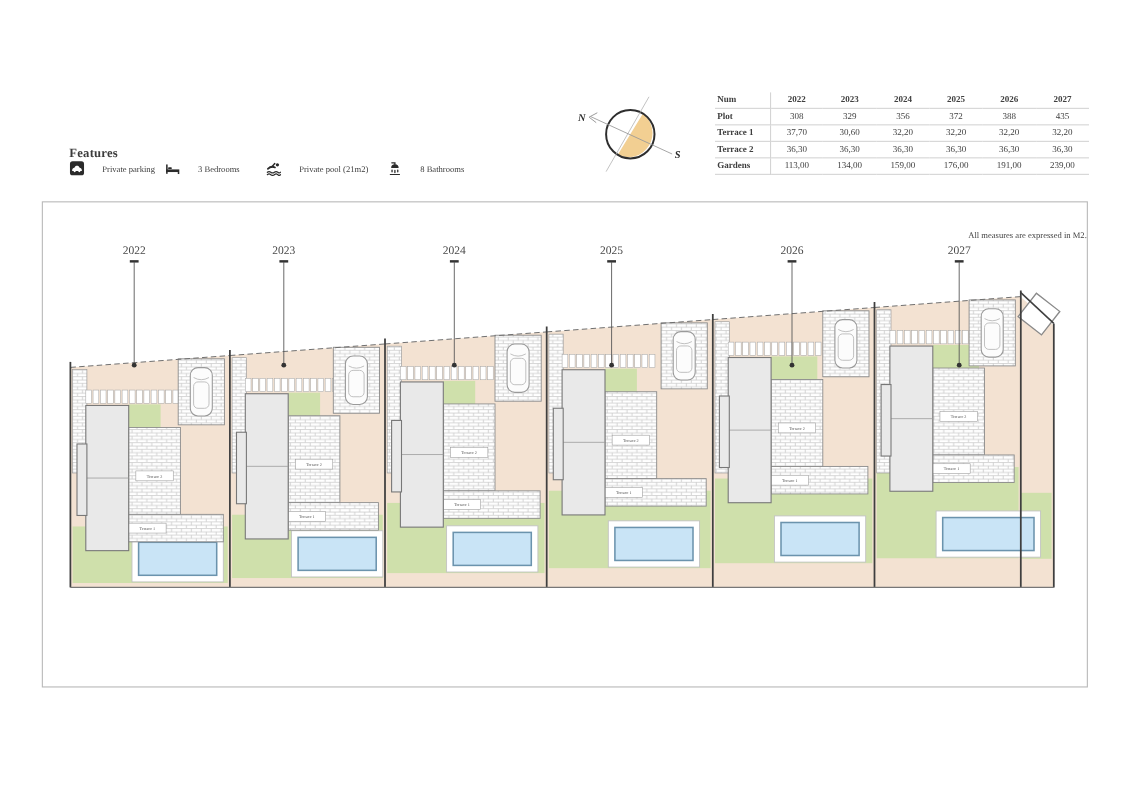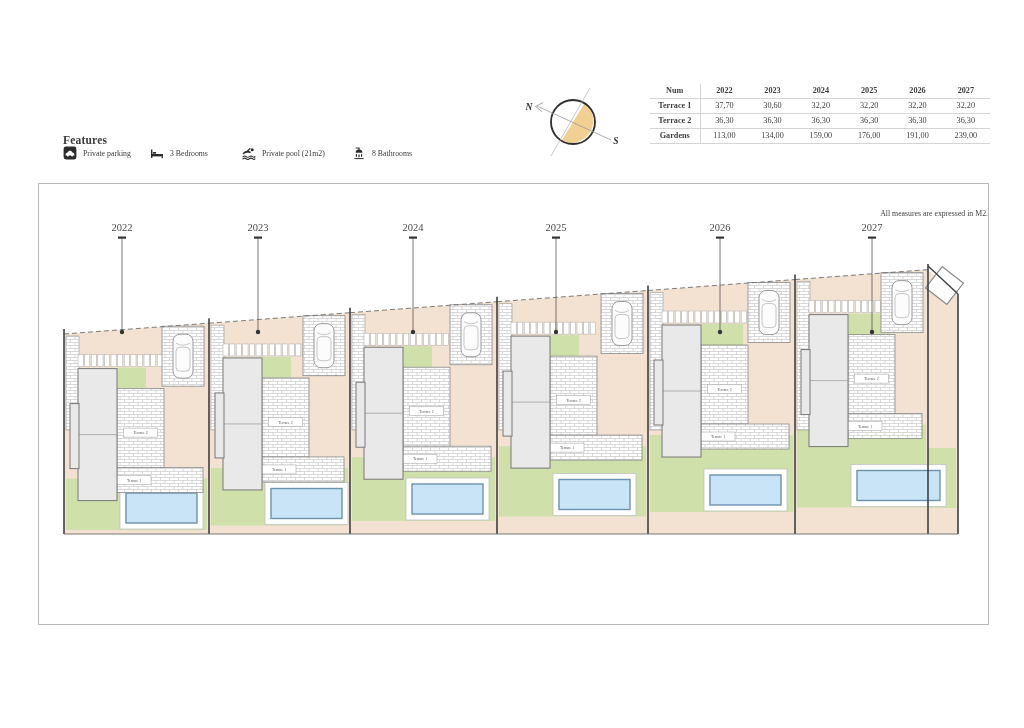--- a/index.html
+++ b/index.html
@@ -9,36 +9,36 @@
     font-family:"Liberation Serif", serif; color:#3b3b3b; overflow:hidden;
   }
   #plan-svg { position:absolute; left:0; top:0; }
   #plan-svg text { font-family:"Liberation Serif", serif; }
 
   .features-heading {
     position:absolute; left:63px; top:134px; font-size:11.5px; font-weight:bold;
     letter-spacing:.2px; margin:0;
   }
   .legend-item {
-    position:absolute; top:146px; display:flex; align-items:center; gap:6px;
+    position:absolute; top:146px; display:flex; align-items:center; gap:16px;
     font-size:7.8px; white-space:nowrap;
   }
   .li0{left:63px} .li1{left:150px} .li2{left:242px} .li3{left:352px}
   .legend-item svg { display:block; }
 
   #data-table {
     position:absolute; left:650px; top:84px; width:340px;
     border-collapse:collapse; font-size:8.2px; color:#3f3f3f; table-layout:fixed;
   }
   #data-table th, #data-table td {
     font-weight:normal; padding:2px 2px 3px 2px;
     border-bottom:1px solid #d4d4d4; text-align:center; height:14px;
   }
   #data-table th.lbl {
-    text-align:center; width:50px; border-right:1px solid #d4d4d4; padding-left:2px;
+    text-align:left; width:50px; border-right:1px solid #d4d4d4; padding-left:2px;
   }
   #data-table thead th { font-weight:bold; }
   #data-table tbody th { font-weight:bold; }
 
   .note { position:absolute; right:36px; top:164px; font-size:7.8px; color:#3f3f3f;margin-top:45px; }
 </style>
 </head>
 <body>
 
 <svg id="plan-svg" width="1024" height="728" viewBox="0 0 1024 728">
@@ -380,20 +380,29 @@
         <th>2022</th>
         <th>2023</th>
         <th>2024</th>
         <th>2025</th>
         <th>2026</th>
         <th>2027</th>
       </tr>
     </thead>
   <tbody>
       <tr>
+        <th class="lbl">Plot</th>
+        <td>308</td>
+        <td>329</td>
+        <td>356</td>
+        <td>372</td>
+        <td>388</td>
+        <td>435</td>
+      </tr>
+      <tr>
         <th class="lbl">Terrace 1</th>
         <td>37,70</td>
         <td>30,60</td>
         <td>32,20</td>
         <td>32,20</td>
         <td>32,20</td>
         <td>32,20</td>
       </tr>
       <tr>
         <th class="lbl">Terrace 2</th>

